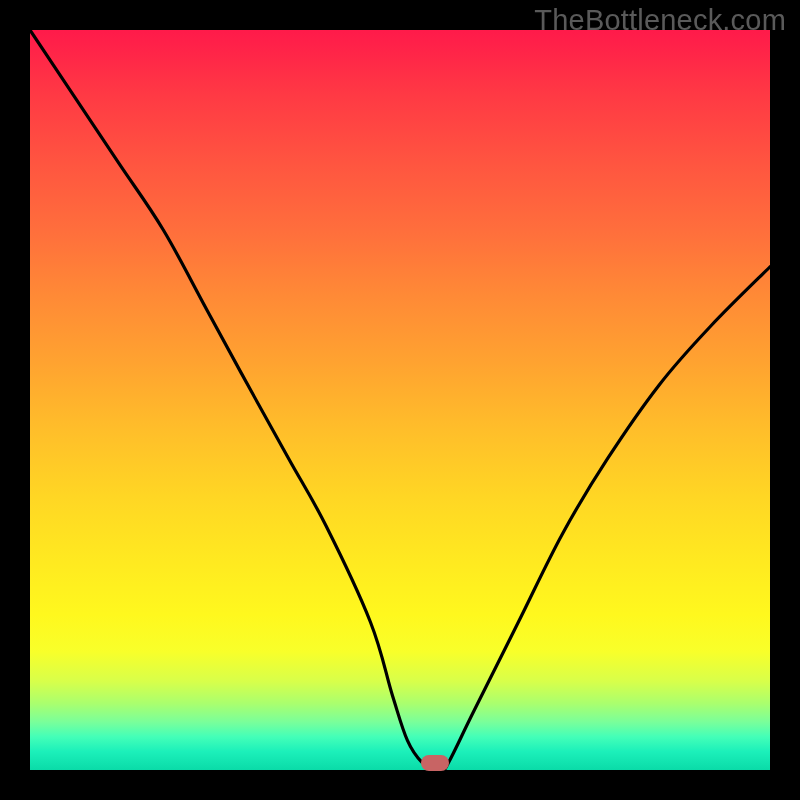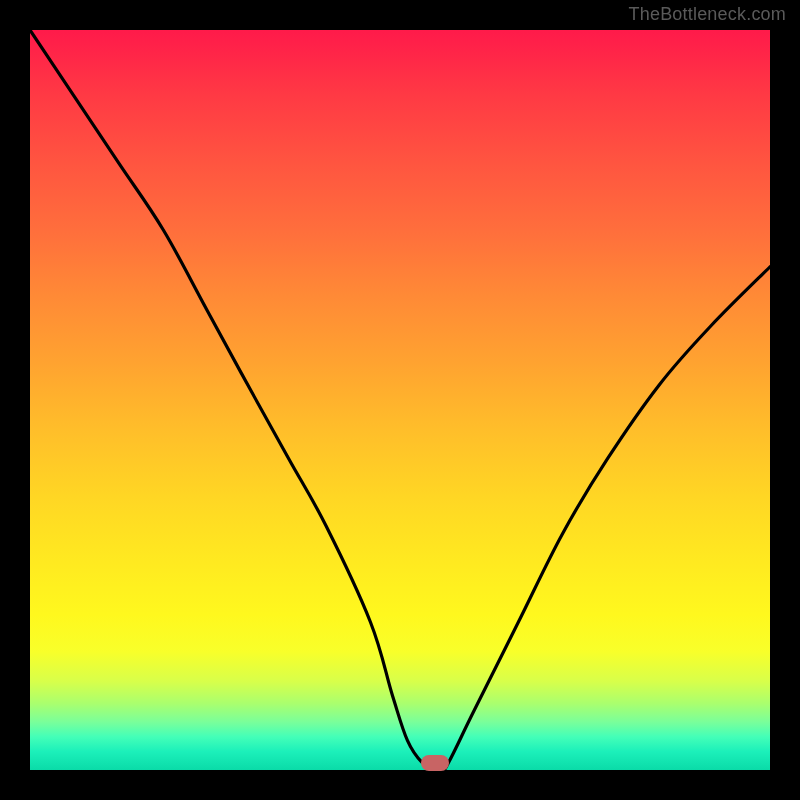--- a/index.html
+++ b/index.html
@@ -8,21 +8,21 @@
     position: relative;
     width: 800px;
     height: 800px;
     background: #000;
   }
   .watermark {
     position: absolute;
     top: 4px;
     right: 14px;
     font-family: Arial, Helvetica, sans-serif;
-    font-size: 18px;
+    font-size: 29px;
     font-weight: 500;
     color: #5a5a5a;
     letter-spacing: 0.2px;
     z-index: 10;
   }
   .plot-area {
     position: absolute;
     left: 30px;
     top: 30px;
     width: 740px;

